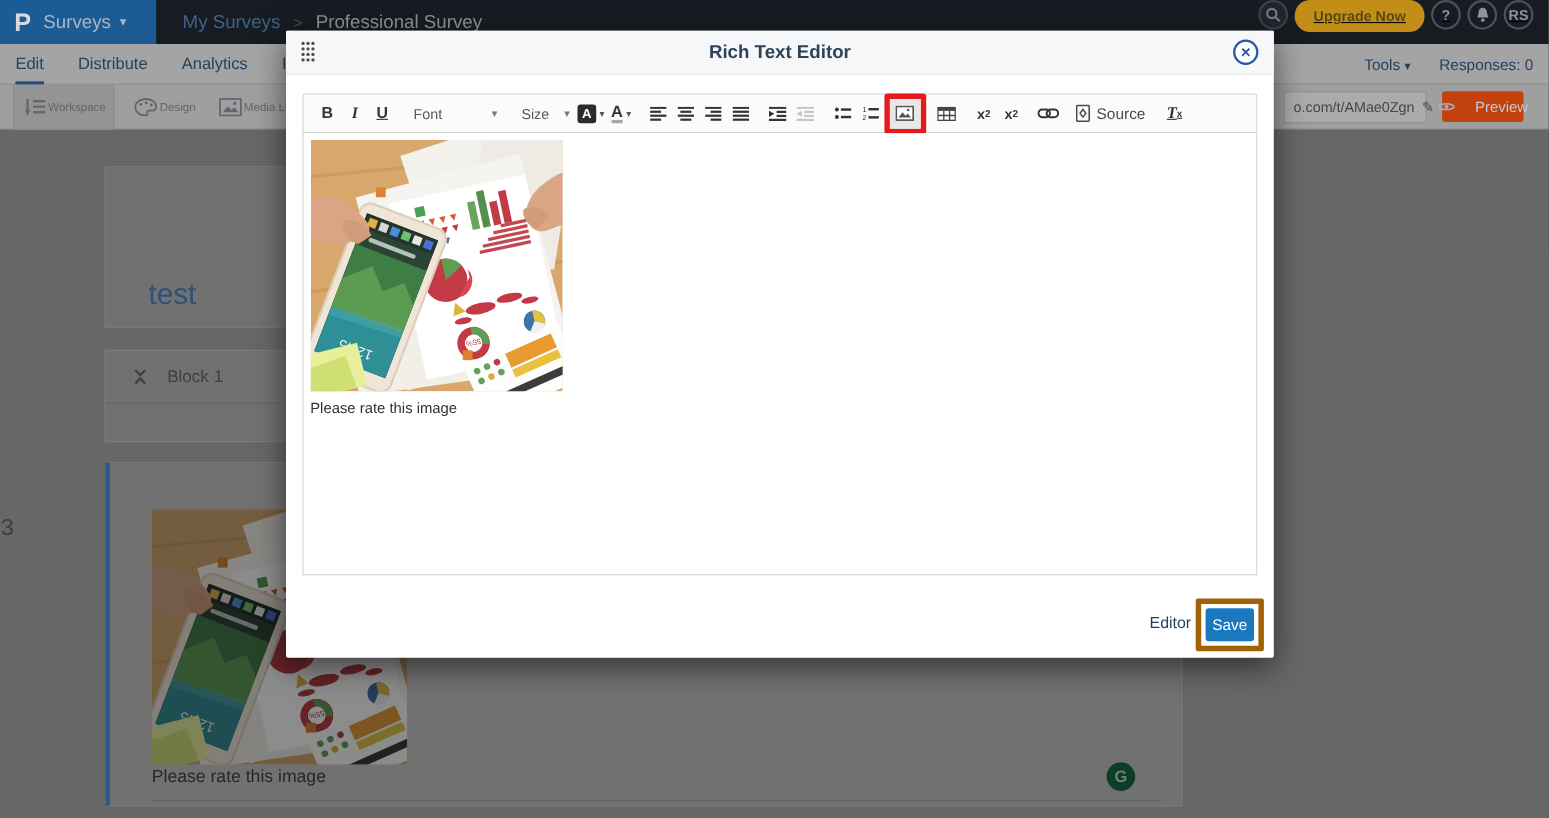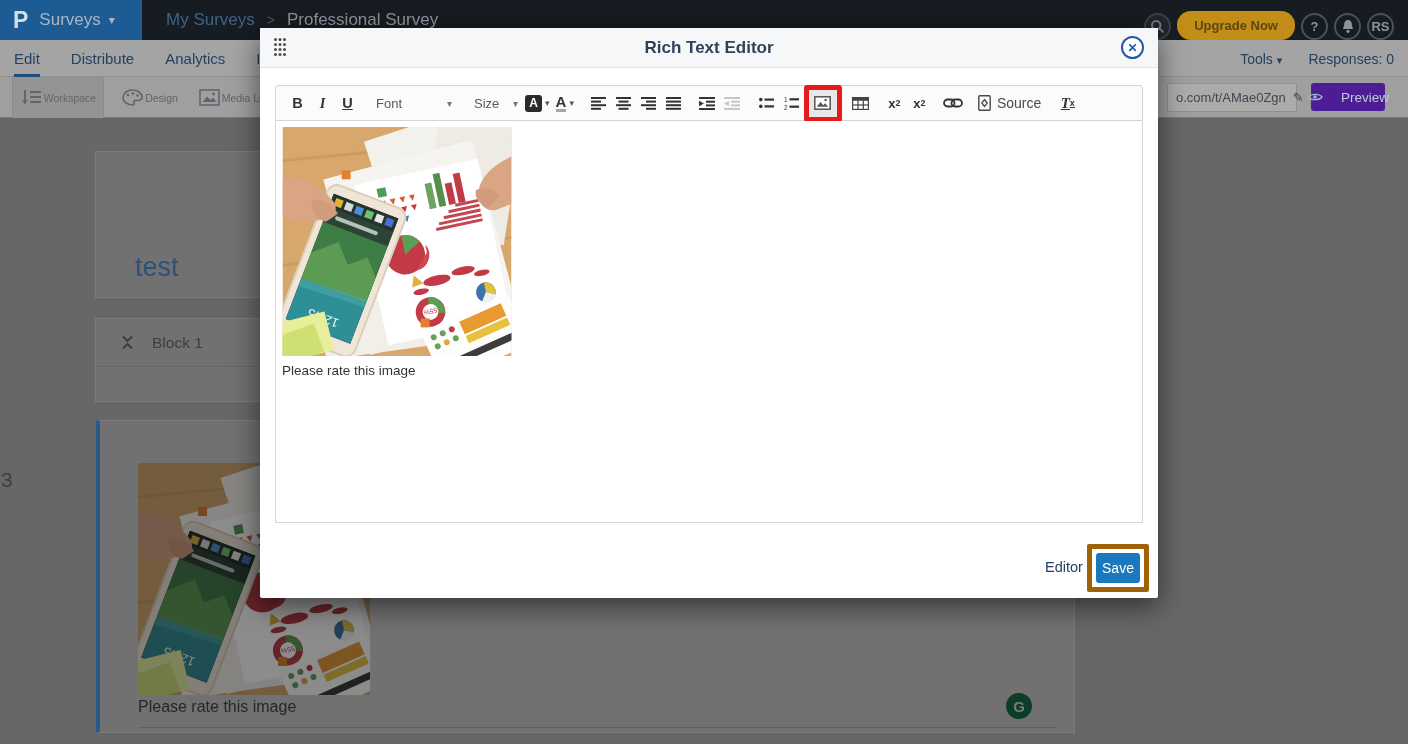--- a/index.html
+++ b/index.html
@@ -11,21 +11,21 @@
   .hdr{position:absolute;top:0;left:0;width:100%;height:40px;background:#171c22;z-index:2;}
   .brand{position:absolute;left:0;top:0;width:142px;height:40px;background:#1d5b94;
          display:flex;align-items:center;padding-left:13px;cursor:pointer;}
   .logo{color:#d6dbe0;font-size:23px;font-weight:bold;margin-right:11px;}
   .brand-label{color:#a9b6c2;font-size:17px;}
   .brand .caret{color:#a9b6c2;font-size:12px;margin-left:8px;}
   .crumbs{position:absolute;left:166px;top:0;height:40px;display:flex;align-items:center;gap:12px;}
   .crumb-parent{color:#3e6387;font-size:17px;}
   .crumb-sep{color:#4a5560;font-size:14px;}
   .crumb-cur{color:#8d959c;font-size:17px;}
-  .hdr-right{position:absolute;right:14px;top:0;height:40px;display:flex;align-items:flex-end;gap:6px;}
+  .hdr-right{position:absolute;right:14px;top:0;height:40px;display:flex;align-items:flex-start;gap:6px;text-decoration:underline;}
   .hicon{width:27px;height:27px;border:2px solid #4a525a;border-radius:50%;
          display:flex;align-items:center;justify-content:center;color:#8d959c;
          font-size:13px;font-weight:bold;background:transparent;cursor:pointer;}
   .hicon.search{background:#20262c;border-color:#3b424a;}
   .upgrade{background:#c28e17;color:#5d470f;font-weight:bold;font-size:13px;border:none;
            padding:7px 17px;border-radius:14px;cursor:pointer;font-family:inherit;}
 
   
   .tabbar{position:absolute;top:40px;left:0;width:100%;height:37px;background:#a4a4a4;
           border-bottom:1px solid #8f8f8f;z-index:1;}
@@ -42,21 +42,21 @@
           border-bottom:1px solid #787878;z-index:1;}
   .subcells{position:absolute;left:12px;top:0;height:41px;display:flex;}
   .subcell{width:92px;height:41px;display:flex;align-items:center;
            justify-content:center;gap:2px;color:#5f666d;font-size:10.5px;cursor:pointer;}
   .subcell.active{background:#949494;border-left:1px solid #8a8a8a;border-right:1px solid #8a8a8a;}
   .subcell svg{display:block;}
   .urlbox{position:absolute;right:111px;top:6px;width:130px;height:29px;background:#ababab;
           border:1px solid #8f8f8f;display:flex;align-items:center;gap:7px;padding:0 8px;
           color:#40474e;font-size:13px;cursor:pointer;}
   .urlbox .pencil{font-size:13px;color:#40474e;}
-  .preview{position:absolute;right:23px;top:6px;width:74px;height:28px;background:#4c1d95;border:none;
+  .preview{position:absolute;right:23px;top:6px;width:74px;height:28px;background:#c2410c;border:none;
            border-radius:3px;color:#becbd7;font-size:13.5px;display:flex;align-items:center;
            justify-content:center;gap:18px;cursor:pointer;font-family:inherit;}
 
   
   .canvas{position:absolute;inset:118px 0 0 0;background:#676767;}
   .qnum{position:absolute;left:1px;top:350px;color:#3a3f45;font-size:21px;}
   .card{position:absolute;background:#717171;border:1px solid #7b7b7b;}
   .card-title{left:95px;top:33px;width:980px;height:147px;}
   .survey-title{position:absolute;left:39px;bottom:14px;color:#2d5179;font-size:27px;}
   .card-block{left:95px;top:200px;width:980px;height:84px;}

